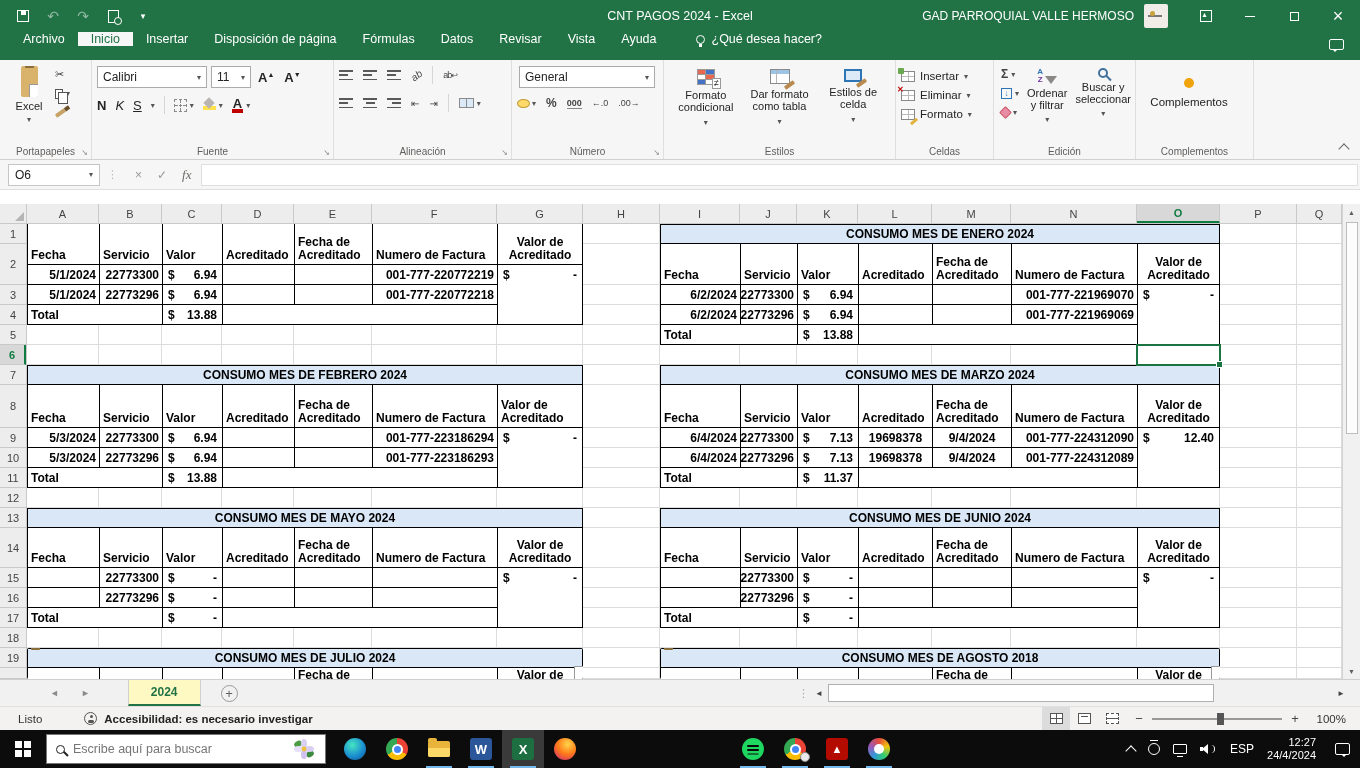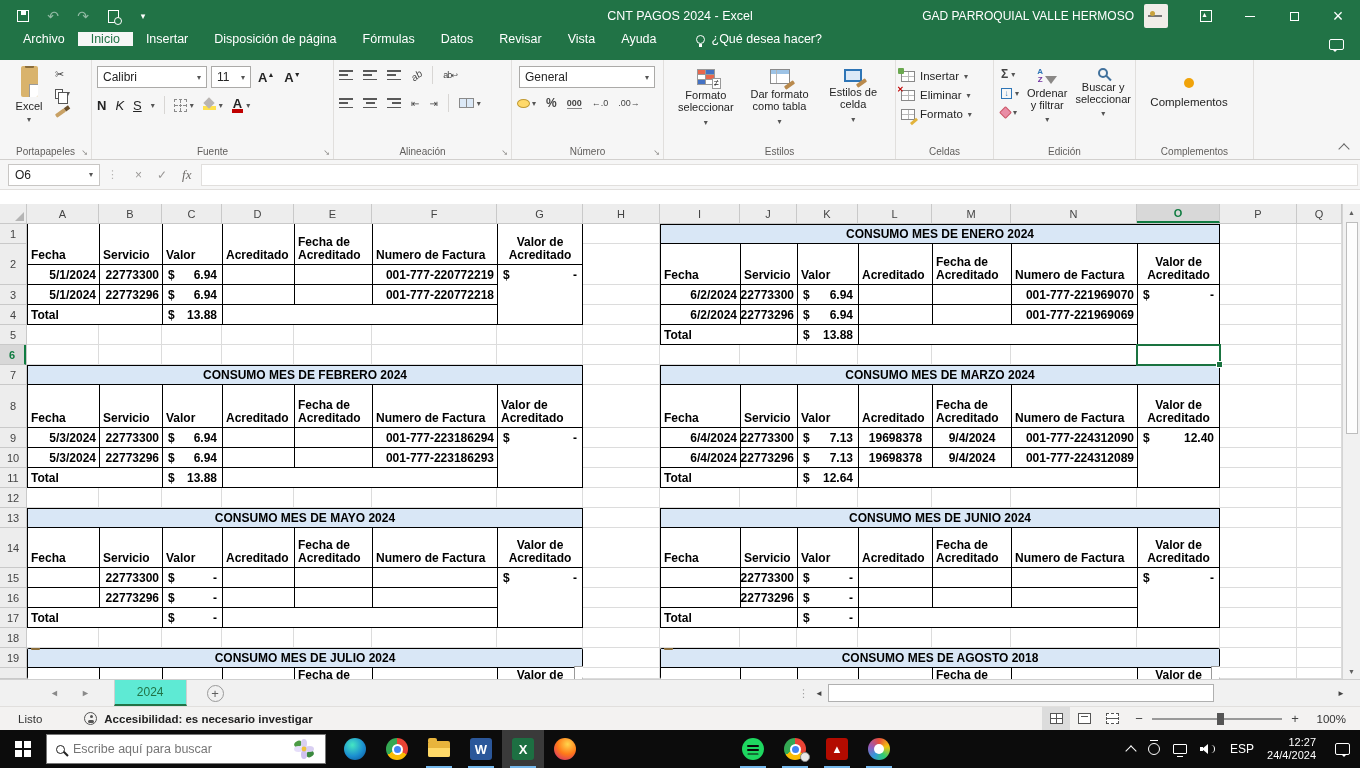--- a/index.html
+++ b/index.html
@@ -182,21 +182,21 @@
 .va{grid-row:span 3;align-items:flex-start;padding-top:3px}
 .va .inner{display:flex;justify-content:space-between;width:100%;padding:0 2px}
 .tot-label{grid-column:span 2}
 .tot-gap{grid-column:span 3}
 .selbox{position:absolute;left:1109px;top:120px;width:85px;height:22px;border:2px solid #1a7340;z-index:3}
 .selbox:after{content:"";position:absolute;right:-4px;bottom:-4px;width:5px;height:5px;background:#1a7340;border:1px solid #fff}
 
 
 .tabbar{height:27px;background:#f1f1f1;border-top:1px solid #cfcfcf;display:flex;align-items:center;position:relative}
 .tb-nav{display:flex;gap:22px;padding-left:50px;color:#8a8a8a;font-size:9px}
-.sheettab{margin-left:24px;height:100%;background:#5eead4;display:flex;align-items:center;padding:0 22px;color:#217346;font-weight:normal;font-size:12px;border-left:1px solid #d0d0d0;border-right:1px solid #d0d0d0;border-bottom:2px solid #217346}
+.sheettab{margin-left:38px;height:100%;background:#fef9c3;display:flex;align-items:center;padding:0 22px;color:#217346;font-weight:bold;font-size:12px;border-left:1px solid #d0d0d0;border-right:1px solid #d0d0d0;border-bottom:2px solid #217346}
 .addsheet{margin-left:20px;width:17px;height:17px;border-radius:50%;border:1px solid #9a9a9a;color:#5f5f5f;display:flex;align-items:center;justify-content:center;font-size:13px;line-height:13px}
 .hsdots{position:absolute;left:798px;color:#a0a0a0;font-size:11px}
 .hscroll{position:absolute;left:812px;right:12px;top:4px;bottom:4px;display:flex;align-items:center}
 .hsbtn{font-size:8px;color:#444;width:14px;text-align:center}
 .hstrack{flex:1;height:18px;position:relative}
 .hsthumb{position:absolute;left:2px;top:0;height:18px;width:76%;background:#fff;border:1px solid #b0b0b0}
 
 
 .statusbar{height:24px;background:#f3f2f1;border-top:1px solid #e1dfdd;display:flex;align-items:center;font-size:11.5px;color:#333;position:relative}
 .st-ready{padding-left:18px}
@@ -445,21 +445,21 @@
       <div class="big3">
         <div class="bigbtn">
           <span class="ic-cf">
               <b></b>
               <b></b>
               <b></b>
               <b></b>
               <b></b>
               <b></b>
             </span>
-          <span>Formato seleccionar</span>
+          <span>Formato condicional</span>
           <span class="caret">▾</span>
         </div>
         <div class="bigbtn">
           <span class="ic-ft"></span>
           <span>Dar formato como tabla</span>
           <span class="caret">▾</span>
         </div>
         <div class="bigbtn">
           <span class="ic-cs"></span>
           <span>Estilos de celda</span>
@@ -1141,21 +1141,21 @@
             <div class="tc money">
                 <span>$</span>
                 <span>7.13</span>
               </div>
             <div class="tc ac">19698378</div>
             <div class="tc ac">9/4/2024</div>
             <div class="tc ar">001-777-224312089</div>
             <div class="tc tot-label">Total</div>
             <div class="tc money">
                 <span>$</span>
-                <span>12.64</span>
+                <span>11.37</span>
               </div>
             <div class="tc tot-gap"></div>
           </div>
         </div>
 
         <div class="xt xt-l" style="top:284px">
           <div class="ttl">CONSUMO MES DE MAYO 2024</div>
           <div class="tg tgC">
             <div class="tc th">Fecha</div>
             <div class="tc th">Servicio</div>

